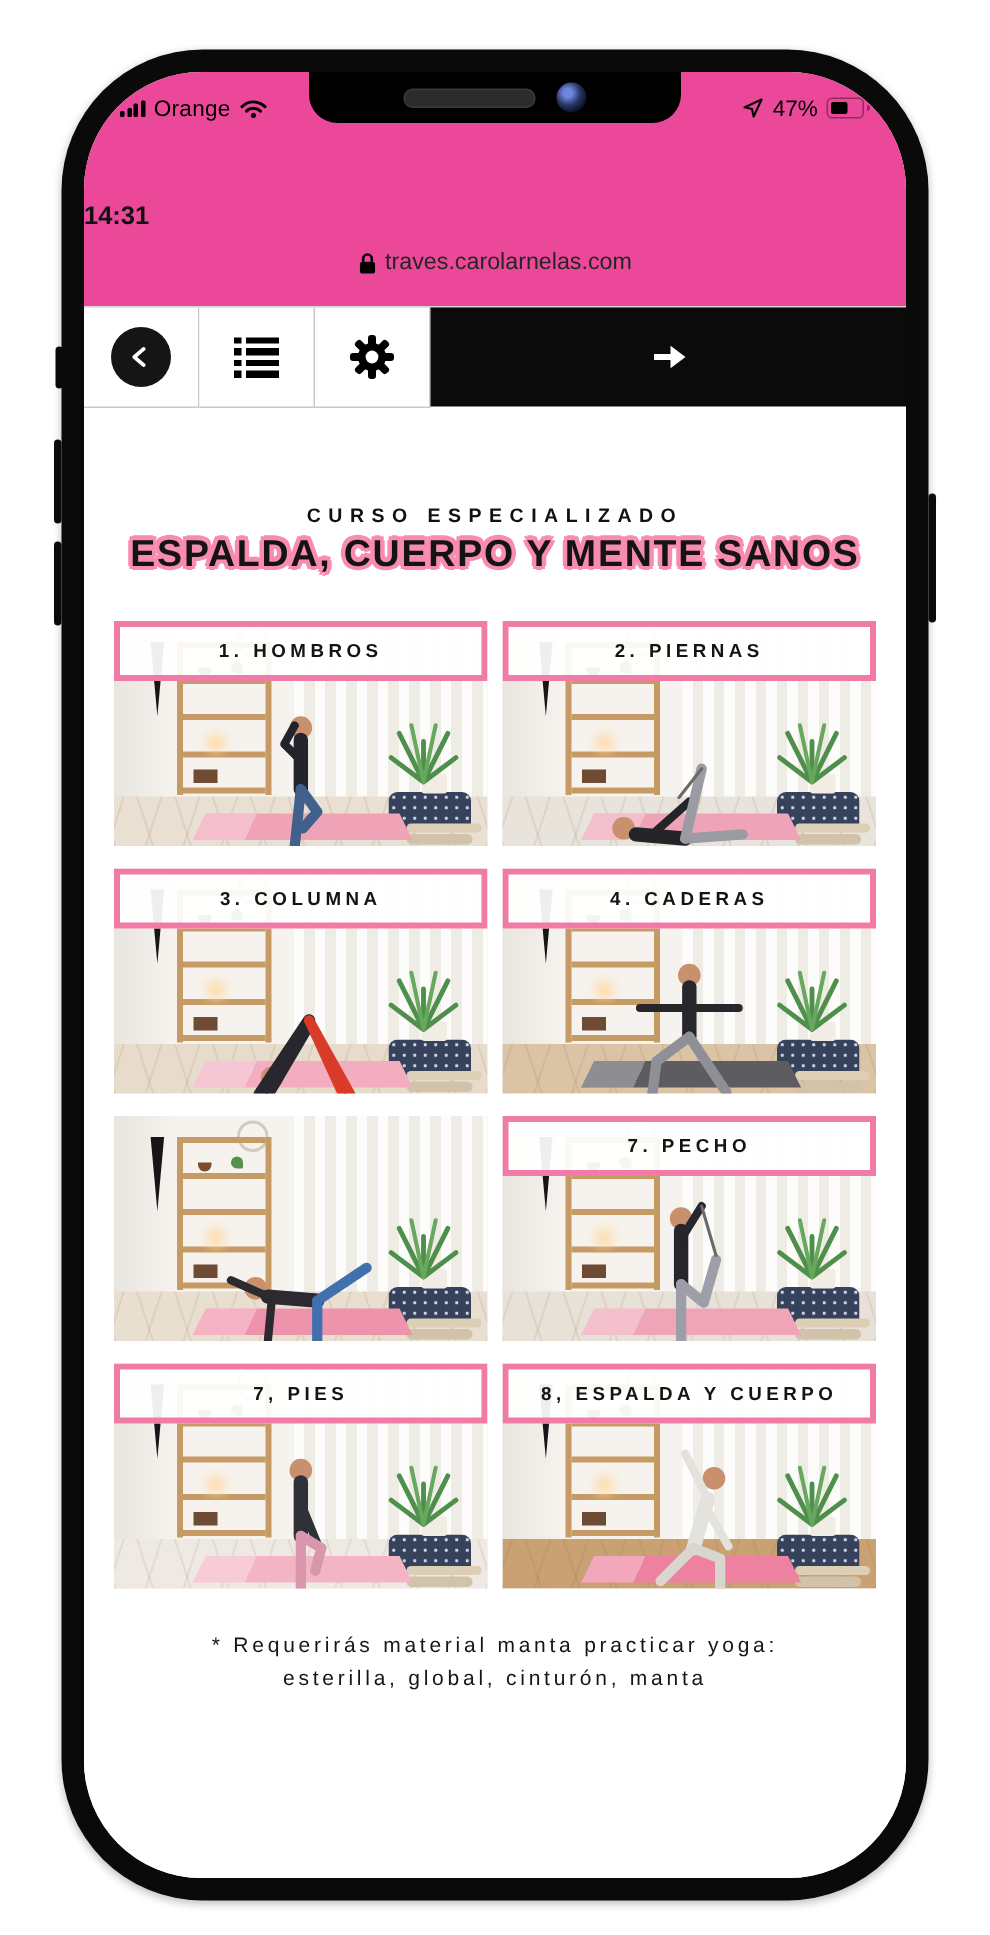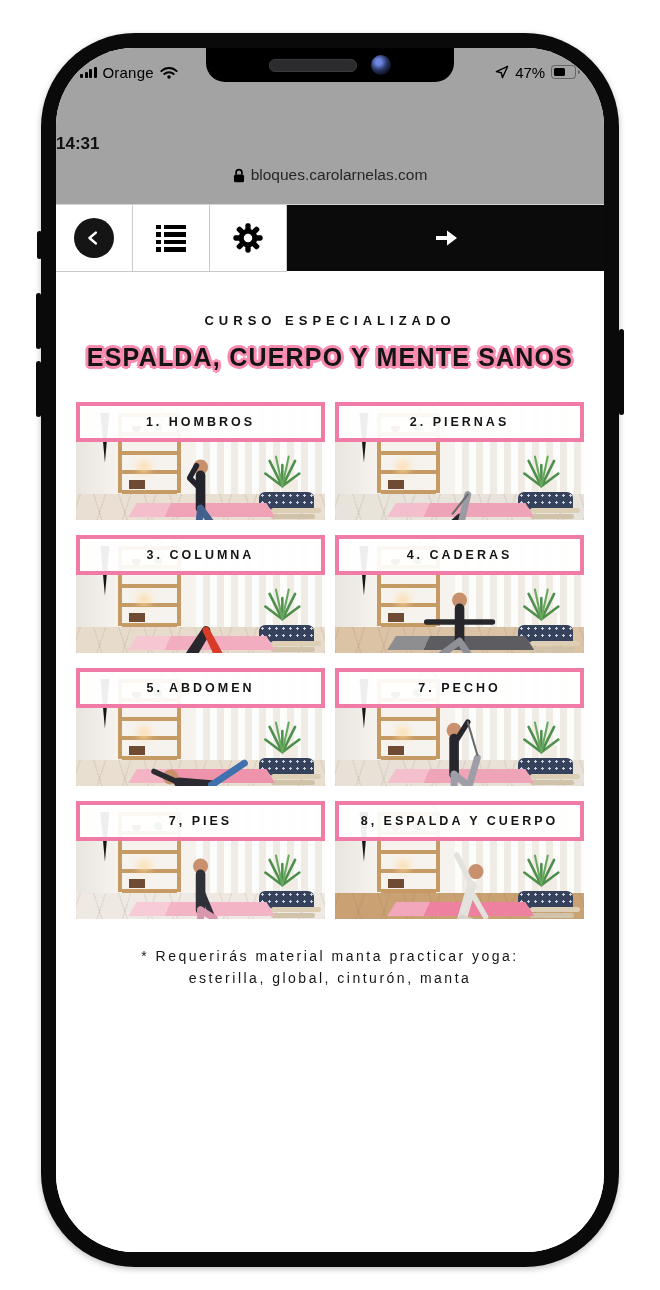--- a/index.html
+++ b/index.html
@@ -17,21 +17,21 @@
   .screen{position:absolute;inset:15px;background:#ffffff;border-radius:78px;overflow:hidden;}
 
   
   .notch{position:absolute;top:0;left:50%;transform:translateX(-50%);width:248px;height:34px;
          background:#000;border-radius:0 0 19px 19px;z-index:30;display:flex;align-items:center;justify-content:center;gap:14px;}
   .speaker{width:86px;height:11px;background:#2c2c2e;border-radius:6px;border:1px solid #3a3a3c;}
   .camera{width:20px;height:20px;border-radius:50%;
           background:radial-gradient(circle at 38% 35%, #6d86e0 0 16%, #2a3766 45%, #0c1020 75%, #000 100%);}
 
   
-  .browser-top{position:absolute;top:0;left:0;right:0;height:156px;background:#a3a3a3;
+  .browser-top{position:absolute;top:0;left:0;right:0;height:156px;background:#ec4899;
                border-bottom:1px solid #d7d5d3;z-index:10;}
   .statusbar{position:absolute;top:13px;left:24px;right:24px;height:22px;display:flex;
              justify-content:space-between;align-items:center;font-size:15px;color:#000;}
   .s-left,.s-right{display:flex;align-items:center;gap:6px;}
   .sig{display:flex;align-items:flex-end;gap:1.5px;height:11px;}
   .sig b{display:block;width:3px;background:#000;border-radius:1px;}
   .carrier{font-weight:500;letter-spacing:.2px;}
   .bat-wrap{display:flex;align-items:center;gap:2px;}
   .bat{position:relative;width:23px;height:11.5px;border:1px solid rgba(0,0,0,.38);border-radius:3.5px;}
   .bat i{position:absolute;left:1.5px;top:1.5px;bottom:1.5px;width:47%;background:#000;border-radius:1.5px;}
@@ -46,29 +46,29 @@
            display:flex;align-items:center;justify-content:center;cursor:pointer;}
   .tb-black{flex:1;background:var(--toolbar_black,#0b0b0b);display:flex;align-items:center;justify-content:center;cursor:pointer;}
   .back-circle{width:40px;height:40px;border-radius:50%;background:#151515;display:flex;align-items:center;justify-content:center;}
   .list-ic{width:30px;display:flex;flex-direction:column;gap:3px;}
   .list-ic span{display:flex;gap:3px;align-items:center;}
   .list-ic span i{display:block;width:5px;height:4.5px;background:#000;}
   .list-ic span u{display:block;flex:1;height:4.5px;background:#000;}
 
   
   .content{position:absolute;top:223px;left:0;right:0;bottom:0;background:#fff;overflow:hidden;}
-  .kicker{margin-top:42px;text-align:center;font-size:13px;font-weight:700;letter-spacing:5px;color:#111;}
-  .title{margin-top:15px;text-align:center;font-size:25px;font-weight:800;letter-spacing:1.2px;color:#141414;
+  .kicker{margin-top:65px;text-align:center;font-size:13px;font-weight:700;letter-spacing:5px;color:#111;}
+  .title{margin-top:4px;text-align:center;font-size:25px;font-weight:800;letter-spacing:1.2px;color:#141414;
          text-shadow:3px 0 0 var(--title_outline),-3px 0 0 var(--title_outline),0 3px 0 var(--title_outline),
          0 -3px 0 var(--title_outline),2.2px 2.2px 0 var(--title_outline),-2.2px 2.2px 0 var(--title_outline),
          2.2px -2.2px 0 var(--title_outline),-2.2px -2.2px 0 var(--title_outline);}
   .subtitle{margin-top:14px;text-align:center;font-size:15.5px;letter-spacing:3px;color:#1d1d1d;}
 
   .grid{margin-top:30px;padding:0 20px;display:grid;grid-template-columns:1fr 1fr;gap:15px 10px;}
-  .card{position:relative;height:118px;overflow:hidden;background:#efece8;cursor:pointer;}
+  .card{position:relative;height:150px;overflow:hidden;background:#efece8;cursor:pointer;}
   .label{position:absolute;top:0;left:0;right:0;height:40px;box-sizing:border-box;z-index:6;
          border:4px solid var(--accent_pink);background:rgba(255,255,255,.93);
          display:flex;align-items:center;justify-content:center;
          font-size:12.5px;font-weight:800;letter-spacing:3px;color:#141414;}
 
   
   .photo{position:absolute;inset:0;background:#f6f3ee;}
   .wallshade{position:absolute;left:0;top:0;bottom:0;width:16%;background:linear-gradient(90deg,rgba(70,55,40,.08),transparent);}
   .curtain{position:absolute;top:0;right:0;width:52%;height:80%;opacity:.9;
            background:repeating-linear-gradient(90deg,#fdfdfc 0 7px,#efebe4 7px 14px);}
@@ -144,21 +144,21 @@
               <span class="bat-tip"></span>
           </span>
         </div>
       </div>
       <div class="timebar">14:31</div>
       <div class="urlbar">
         <svg width="12" height="15" viewBox="0 0 11 14">
           <path d="M2.8 6 V4.3 A2.7 2.7 0 0 1 8.2 4.3 V6" fill="none" stroke="#000" stroke-width="1.6"></path>
           <rect x="0.8" y="6" width="9.4" height="7.4" rx="1.6" fill="#000"></rect>
         </svg>
-        <span>bloques.carolarnelas.com</span>
+        <span>traves.carolarnelas.com</span>
       </div>
     </div>
 
     <div class="toolbar">
       <div class="tb-cell">
         <span class="back-circle">
           <svg width="18" height="18" viewBox="0 0 20 20">
             <polyline points="12,4 5,10 12,16" fill="none" stroke="#fff" stroke-width="2.8" stroke-linecap="round" stroke-linejoin="round"></polyline>
           </svg>
         </span>
@@ -397,21 +397,20 @@
       <span class="mat"></span>
       <svg class="figure" viewBox="0 0 160 96" preserveAspectRatio="xMidYMax meet">
                 <circle cx="58" cy="62" r="5.5" fill="#c8906c"></circle>
                 <path d="M64 66 L88 68" fill="none" stroke="var(--top)" stroke-width="7" stroke-linecap="round" stroke-linejoin="round"></path>
                 <path d="M66 66 L64 87" fill="none" stroke="var(--top)" stroke-width="4" stroke-linecap="round" stroke-linejoin="round"></path>
                 <path d="M64 66 L46 58" fill="none" stroke="var(--top)" stroke-width="4" stroke-linecap="round" stroke-linejoin="round"></path>
                 <path d="M88 68 L88 87" fill="none" stroke="var(--legs)" stroke-width="5" stroke-linecap="round" stroke-linejoin="round"></path>
                 <path d="M88 68 L112 52" fill="none" stroke="var(--legs)" stroke-width="5" stroke-linecap="round" stroke-linejoin="round"></path>
               </svg>
     </div>
-    <div class="label">5. ABDOMEN</div>
   </div>
 
   <div class="card" style="--top: #26262c; --legs: #9d9ea8; --mat: #f0a4b8; --floor: #e8e1d7;">
     <div class="photo">
       <span class="wallshade"></span>
       <span class="curtain"></span>
       <span class="floor"></span>
       <span class="macrame"></span>
       <span class="hoop"></span>
       <span class="shelf">

